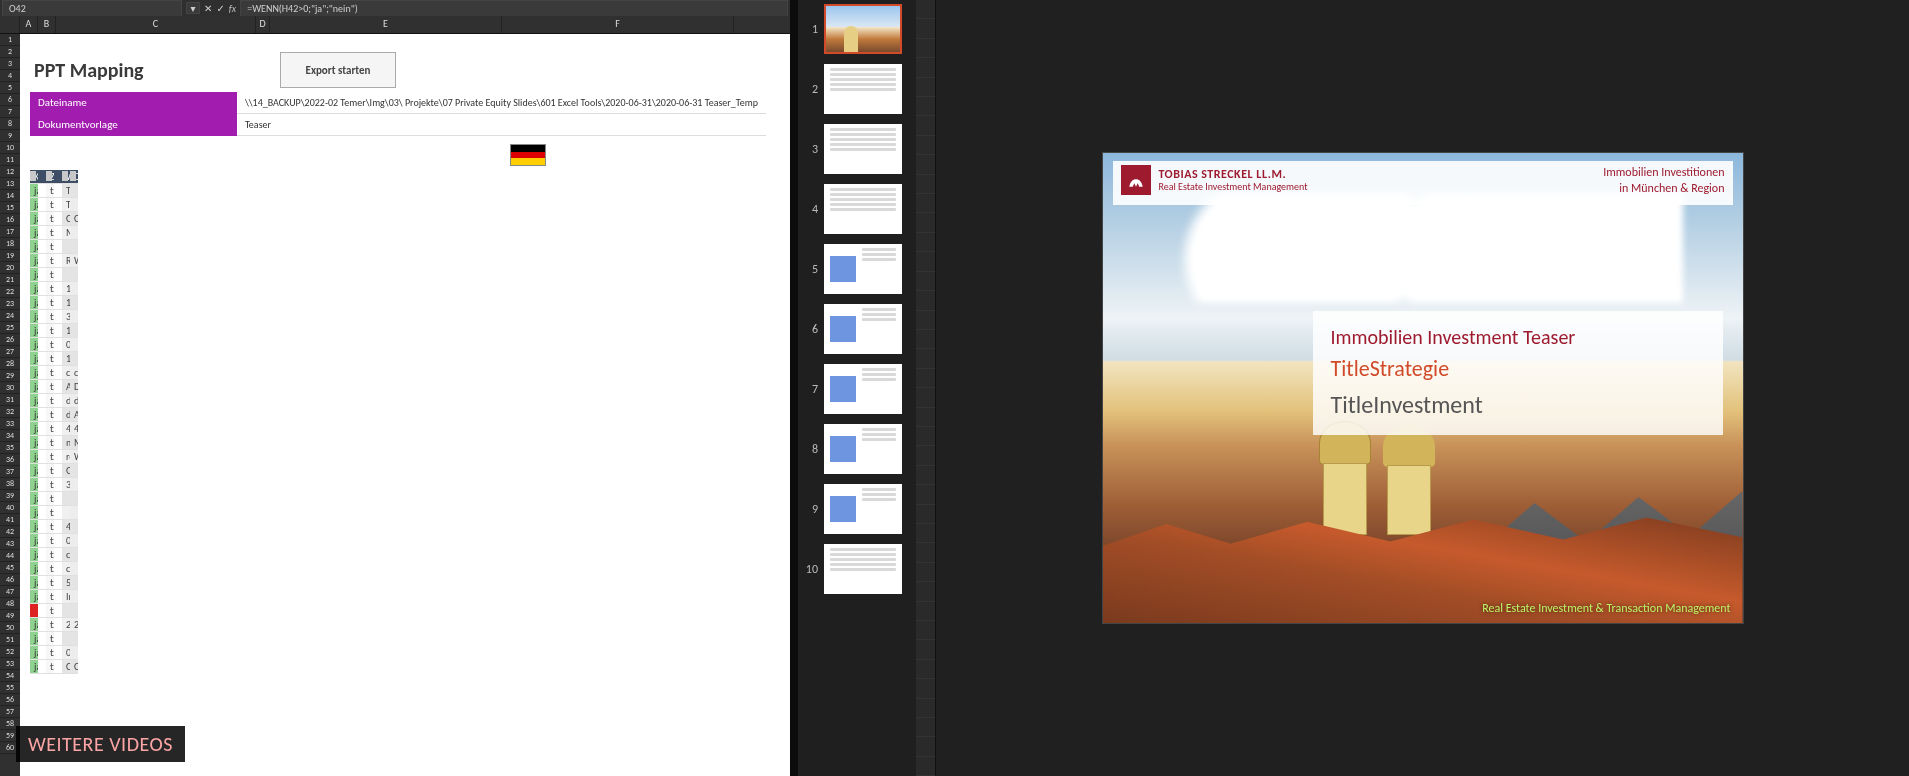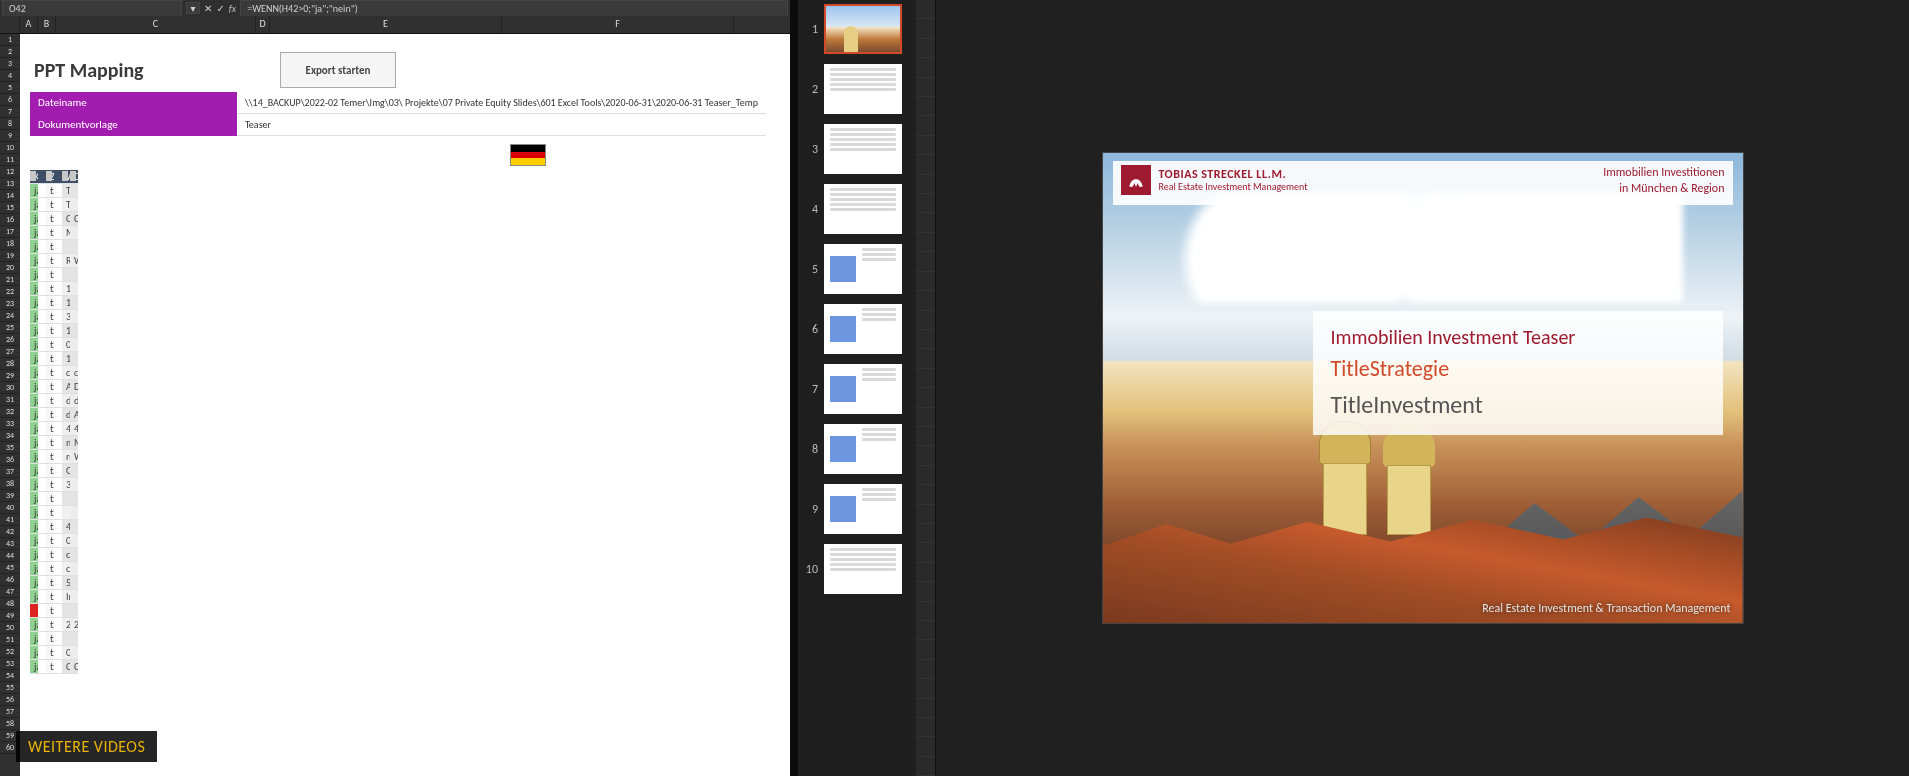--- a/index.html
+++ b/index.html
@@ -329,29 +329,29 @@
     position:absolute;left:210px;top:158px;width:410px;
     background:rgba(255,255,255,.82);
     padding:14px 18px 16px;
   }
   .titlebox .l1{color:#9e1b2f;font-size:20px;margin-bottom:6px;}
   .titlebox .l2{color:#d14a2a;font-size:22px;margin-bottom:8px;}
   .titlebox .l3{color:#555;font-size:24px;}
 
   .footer{
     position:absolute;bottom:8px;right:12px;
-    color:#e5e5e5;font-size:12px;
+    color:#bef264;font-size:12px;
     text-shadow:0 0 4px rgba(0,0,0,.6);
   }
 
   
   .badge{
     position:absolute;left:16px;bottom:14px;
     background:rgba(0,0,0,.85);
-    color:#eab308;font-size:16px;
+    color:#fca5a5;font-size:20px;
     padding:6px 12px;
     z-index:50;
     letter-spacing:.5px;
   }
 </style>
 </head>
 <body>
 
 <div class="split">
 

